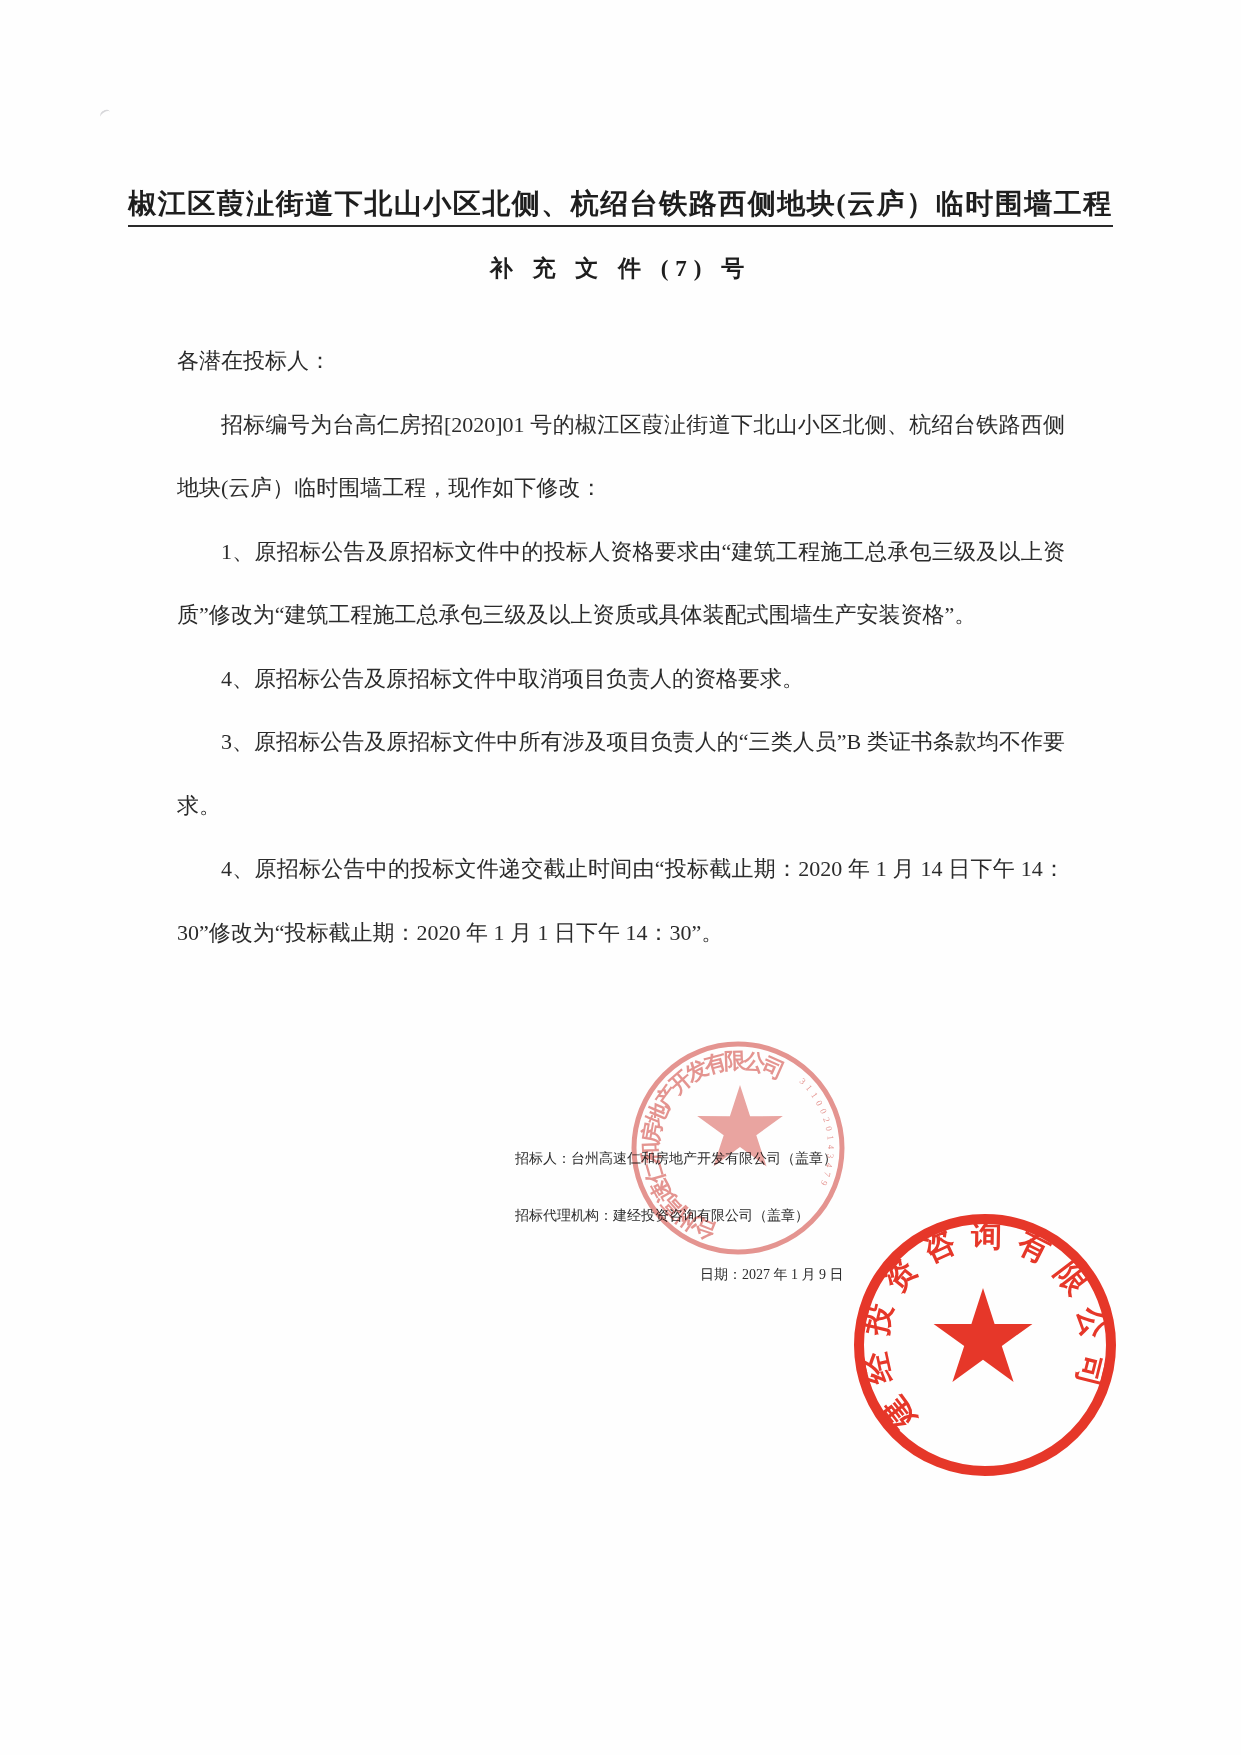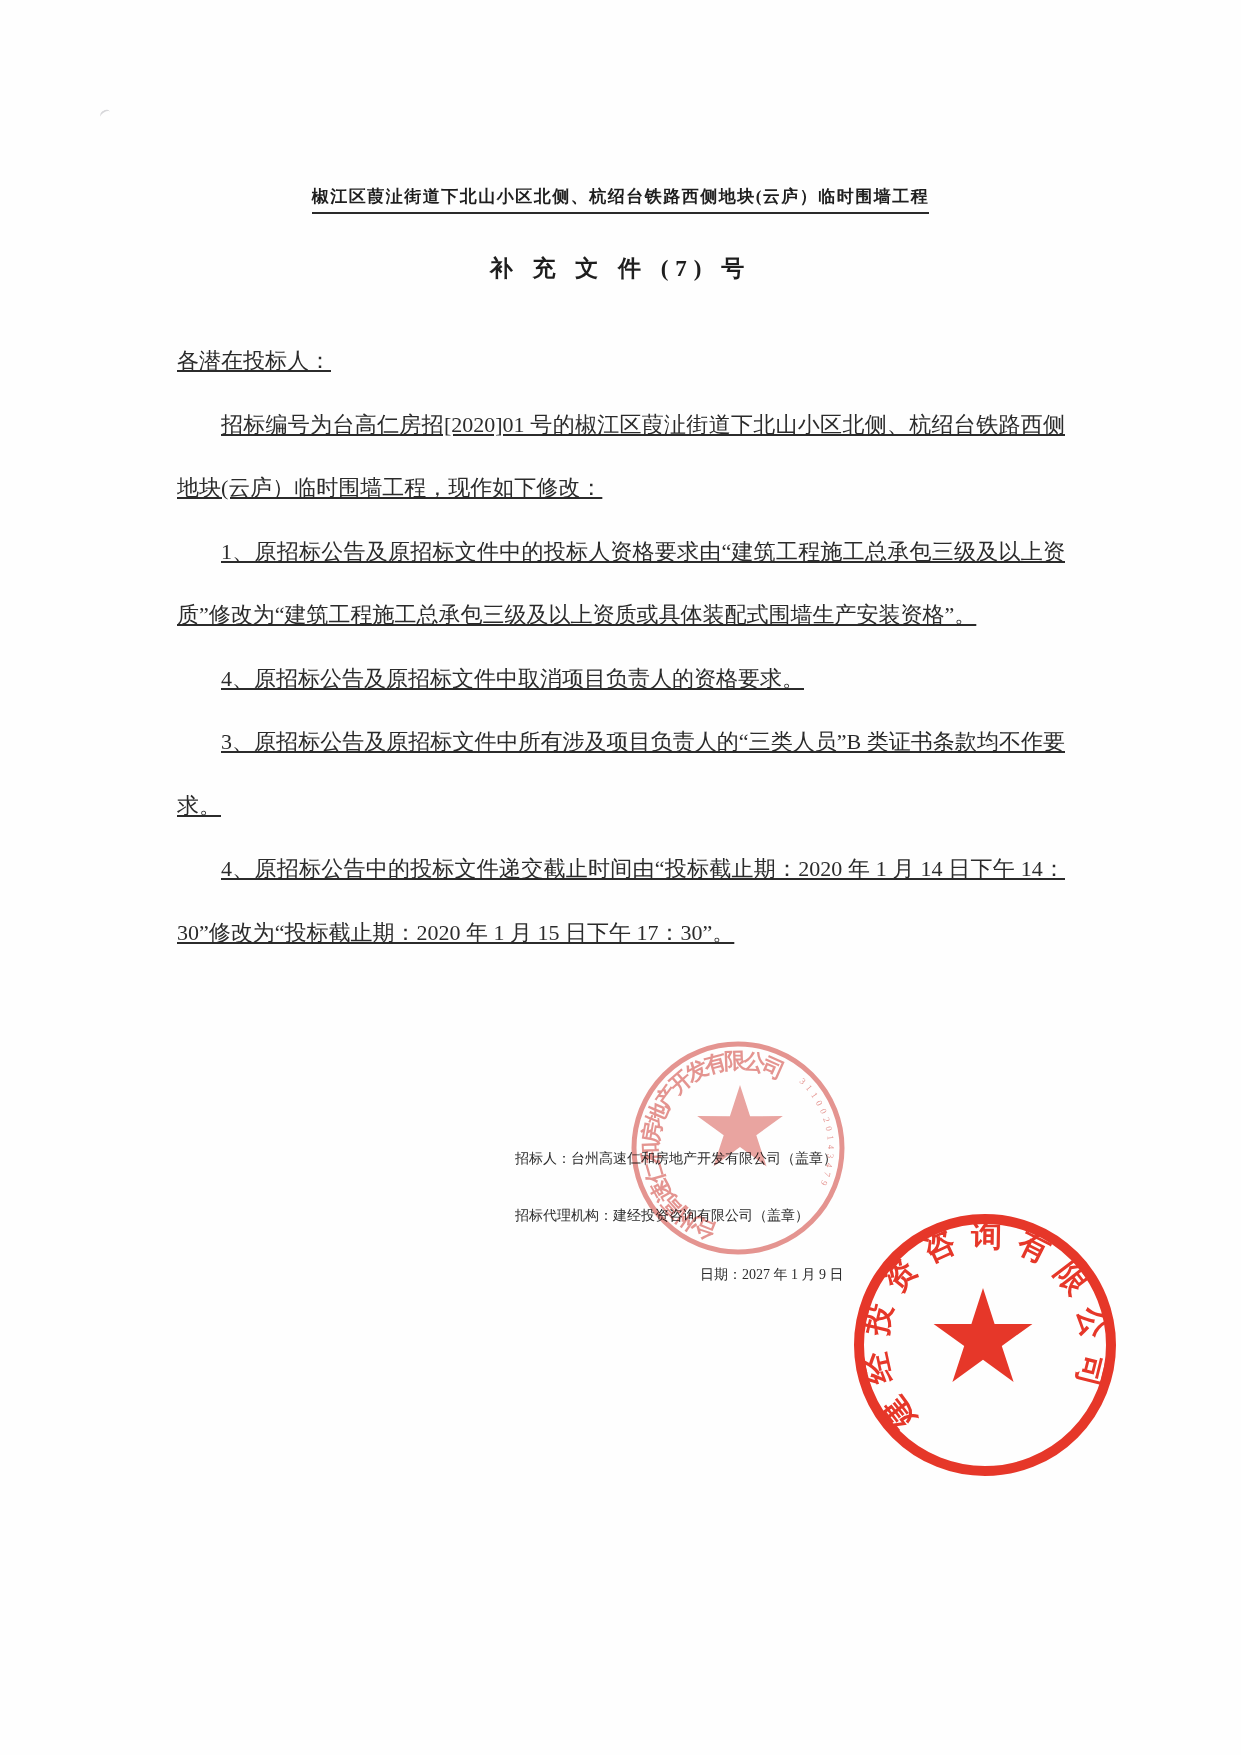--- a/index.html
+++ b/index.html
@@ -8,32 +8,32 @@
     margin:0 auto;overflow:hidden;
     font-family:"Liberation Serif","DejaVu Serif",serif;color:#2b2b2b;
   }
   .pen-mark{
     position:absolute;left:100px;top:110px;width:11px;height:7px;
     border-top:2px solid #b9b9bd;border-radius:50%;
     transform:rotate(-28deg);opacity:.55;
   }
   .doc-title{
     position:absolute;left:90px;right:90px;top:186px;text-align:center;
-    font-size:17px;font-weight:bold;letter-spacing:1.5px;color:#1e1e1e;
+    font-size:28px;font-weight:bold;letter-spacing:1.5px;color:#1e1e1e;
     line-height:1.3;
   }
   .doc-title .u{border-bottom:2px solid #2a2a2a;padding-bottom:6px;}
   .doc-subtitle{
     position:absolute;left:0;right:0;top:253px;text-align:center;
     font-size:23px;font-weight:bold;letter-spacing:7px;color:#1e1e1e;
   }
   .body-text{
     position:absolute;left:177px;top:329px;width:888px;
     font-size:22px;line-height:63.5px;
-    text-align:justify;text-justify:inter-character;color:#2b2b2b;text-decoration:underline;
+    text-align:justify;text-justify:inter-character;color:#2b2b2b;
   }
   .body-text p{margin:0;padding:0;}
   .body-text p.indent{text-indent:2em;}
   .sig-line{position:absolute;font-size:14px;color:#2b2b2b;white-space:nowrap;}
   .sig-tenderer{left:515px;top:1150px;}
   .sig-agency{left:515px;top:1207px;}
   .sig-date{left:700px;top:1266px;}
   .stamp{position:absolute;mix-blend-mode:multiply;}
   .stamp svg{display:block;overflow:visible;}
   .stamp-tenderer{left:618px;top:1028px;opacity:.68;filter:blur(.5px);}
@@ -52,21 +52,21 @@
   </div>
 
   <div class="doc-subtitle">补 充 文 件 (7) 号</div>
 
   <div class="body-text">
     <p>各潜在投标人：</p>
     <p class="indent">招标编号为台高仁房招[2020]01 号的椒江区葭沚街道下北山小区北侧、杭绍台铁路西侧地块(云庐）临时围墙工程，现作如下修改：</p>
     <p class="indent">1、原招标公告及原招标文件中的投标人资格要求由“建筑工程施工总承包三级及以上资质”修改为“建筑工程施工总承包三级及以上资质或具体装配式围墙生产安装资格”。</p>
     <p class="indent">4、原招标公告及原招标文件中取消项目负责人的资格要求。</p>
     <p class="indent">3、原招标公告及原招标文件中所有涉及项目负责人的“三类人员”B 类证书条款均不作要求。</p>
-    <p class="indent">4、原招标公告中的投标文件递交截止时间由“投标截止期：2020 年 1 月 14 日下午 14：30”修改为“投标截止期：2020 年 1 月 15 日下午 17：30”。</p>
+    <p class="indent">4、原招标公告中的投标文件递交截止时间由“投标截止期：2020 年 1 月 14 日下午 14：30”修改为“投标截止期：2020 年 1 月 1 日下午 14：30”。</p>
   </div>
 
   <div class="sig-line sig-tenderer">招标人：台州高速仁和房地产开发有限公司（盖章）</div>
   <div class="sig-line sig-agency">招标代理机构：建经投资咨询有限公司（盖章）</div>
   <div class="sig-line sig-date">日期：2027 年 1 月 9 日</div>
 
   <div class="stamp stamp-tenderer">
     <svg width="240" height="240" viewBox="0 0 240 240">
       <circle cx="120" cy="120" r="104" fill="none" stroke-width="5" stroke="#d9625c"></circle>
       <polygon transform="translate(122,102)" points="0,-45 10.1,-13.8 42.8,-13.9 16.3,5.3 26.5,36.4 0,17.1 -26.5,36.4 -16.3,5.3 -42.8,-13.9 -10.1,-13.8" fill-opacity="0.85" fill="#d9625c"></polygon>

